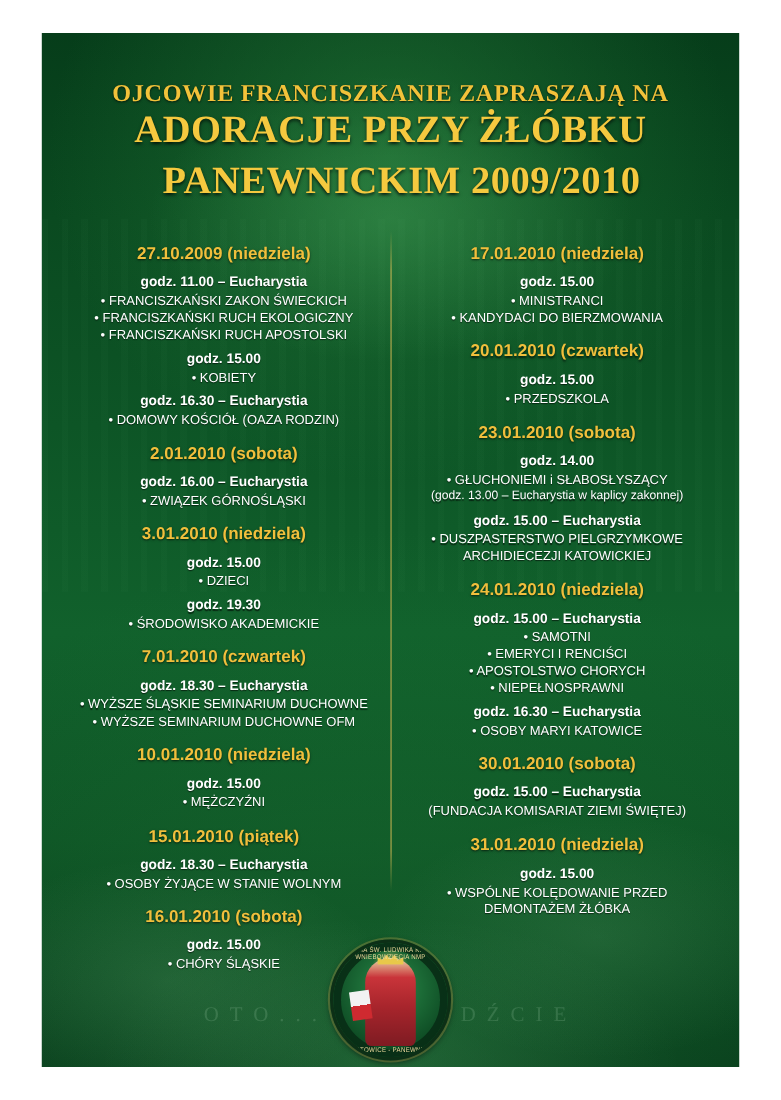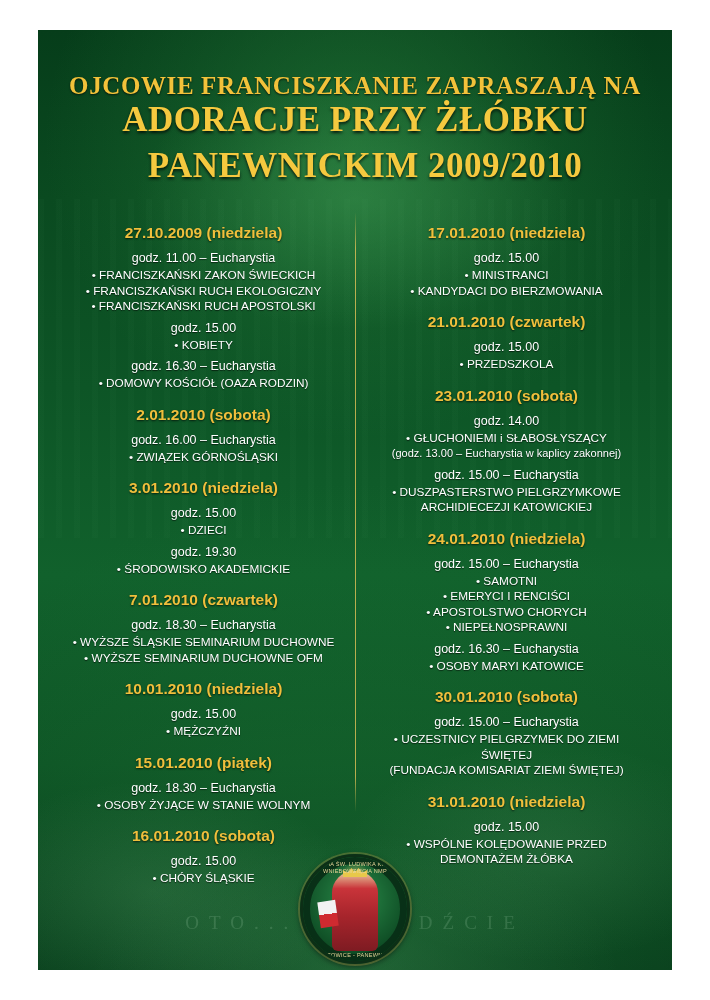--- a/index.html
+++ b/index.html
@@ -80,21 +80,21 @@
     font-family: "Liberation Serif", serif;
   }
 
   .header {
     position: relative;
     text-align: center;
     padding-top: 42px;
   }
   .header .line1 {
     color: #f2c23a;
-    font-size: 25px;
+    font-size: 22px;
     font-weight: bold;
     letter-spacing: 0.6px;
     text-shadow: 0 1px 2px rgba(0,0,0,0.7);
   }
   .header .line2 {
     color: #f5c93f;
     font-size: 35px;
     font-weight: bold;
     letter-spacing: 0.5px;
     text-shadow: 0 2px 3px rgba(0,0,0,0.75);
@@ -136,21 +136,21 @@
     font-weight: bold;
     text-align: center;
     margin: 14px 0 9px 0;
     text-shadow: 0 1px 2px rgba(0,0,0,0.65);
     font-family: "Liberation Sans", sans-serif;
   }
   .block { margin-bottom: 4px; }
   .hour {
     color: #ffffff;
     font-size: 12.5px;
-    font-weight: normal;
+    font-weight: bold;
     text-align: center;
     margin: 6px 0 3px 0;
     font-family: "Liberation Sans", sans-serif;
     text-shadow: 0 1px 1px rgba(0,0,0,0.6);
   }
   .items {
     list-style: none;
     margin: 0;
     padding: 0;
     text-align: center;
@@ -350,21 +350,21 @@
         </div>
       <div class="col" id="col-right">
           <div class="date">17.01.2010 (niedziela)</div>
           <div class="block">
             <div class="hour">godz. 15.00</div>
             <ul class="items">
               <li class="bulleted">MINISTRANCI</li>
               <li class="bulleted">KANDYDACI DO BIERZMOWANIA</li>
             </ul>
           </div>
-          <div class="date">21.01.2010 (czwartek)</div>
+          <div class="date">20.01.2010 (czwartek)</div>
           <div class="block">
             <div class="hour">godz. 15.00</div>
             <ul class="items">
               <li class="bulleted">PRZEDSZKOLA</li>
             </ul>
           </div>
           <div class="date">23.01.2010 (sobota)</div>
           <div class="block">
             <div class="hour">godz. 14.00</div>
             <ul class="items">
@@ -392,21 +392,20 @@
           <div class="block">
             <div class="hour">godz. 16.30 – Eucharystia</div>
             <ul class="items">
               <li class="bulleted">OSOBY MARYI KATOWICE</li>
             </ul>
           </div>
           <div class="date">30.01.2010 (sobota)</div>
           <div class="block">
             <div class="hour">godz. 15.00 – Eucharystia</div>
             <ul class="items">
-              <li class="bulleted">UCZESTNICY PIELGRZYMEK DO ZIEMI ŚWIĘTEJ</li>
               <li>(FUNDACJA KOMISARIAT ZIEMI ŚWIĘTEJ)</li>
             </ul>
           </div>
           <div class="date">31.01.2010 (niedziela)</div>
           <div class="block">
             <div class="hour">godz. 15.00</div>
             <ul class="items">
               <li class="bulleted">WSPÓLNE KOLĘDOWANIE PRZED</li>
               <li>DEMONTAŻEM ŻŁÓBKA</li>
             </ul>

